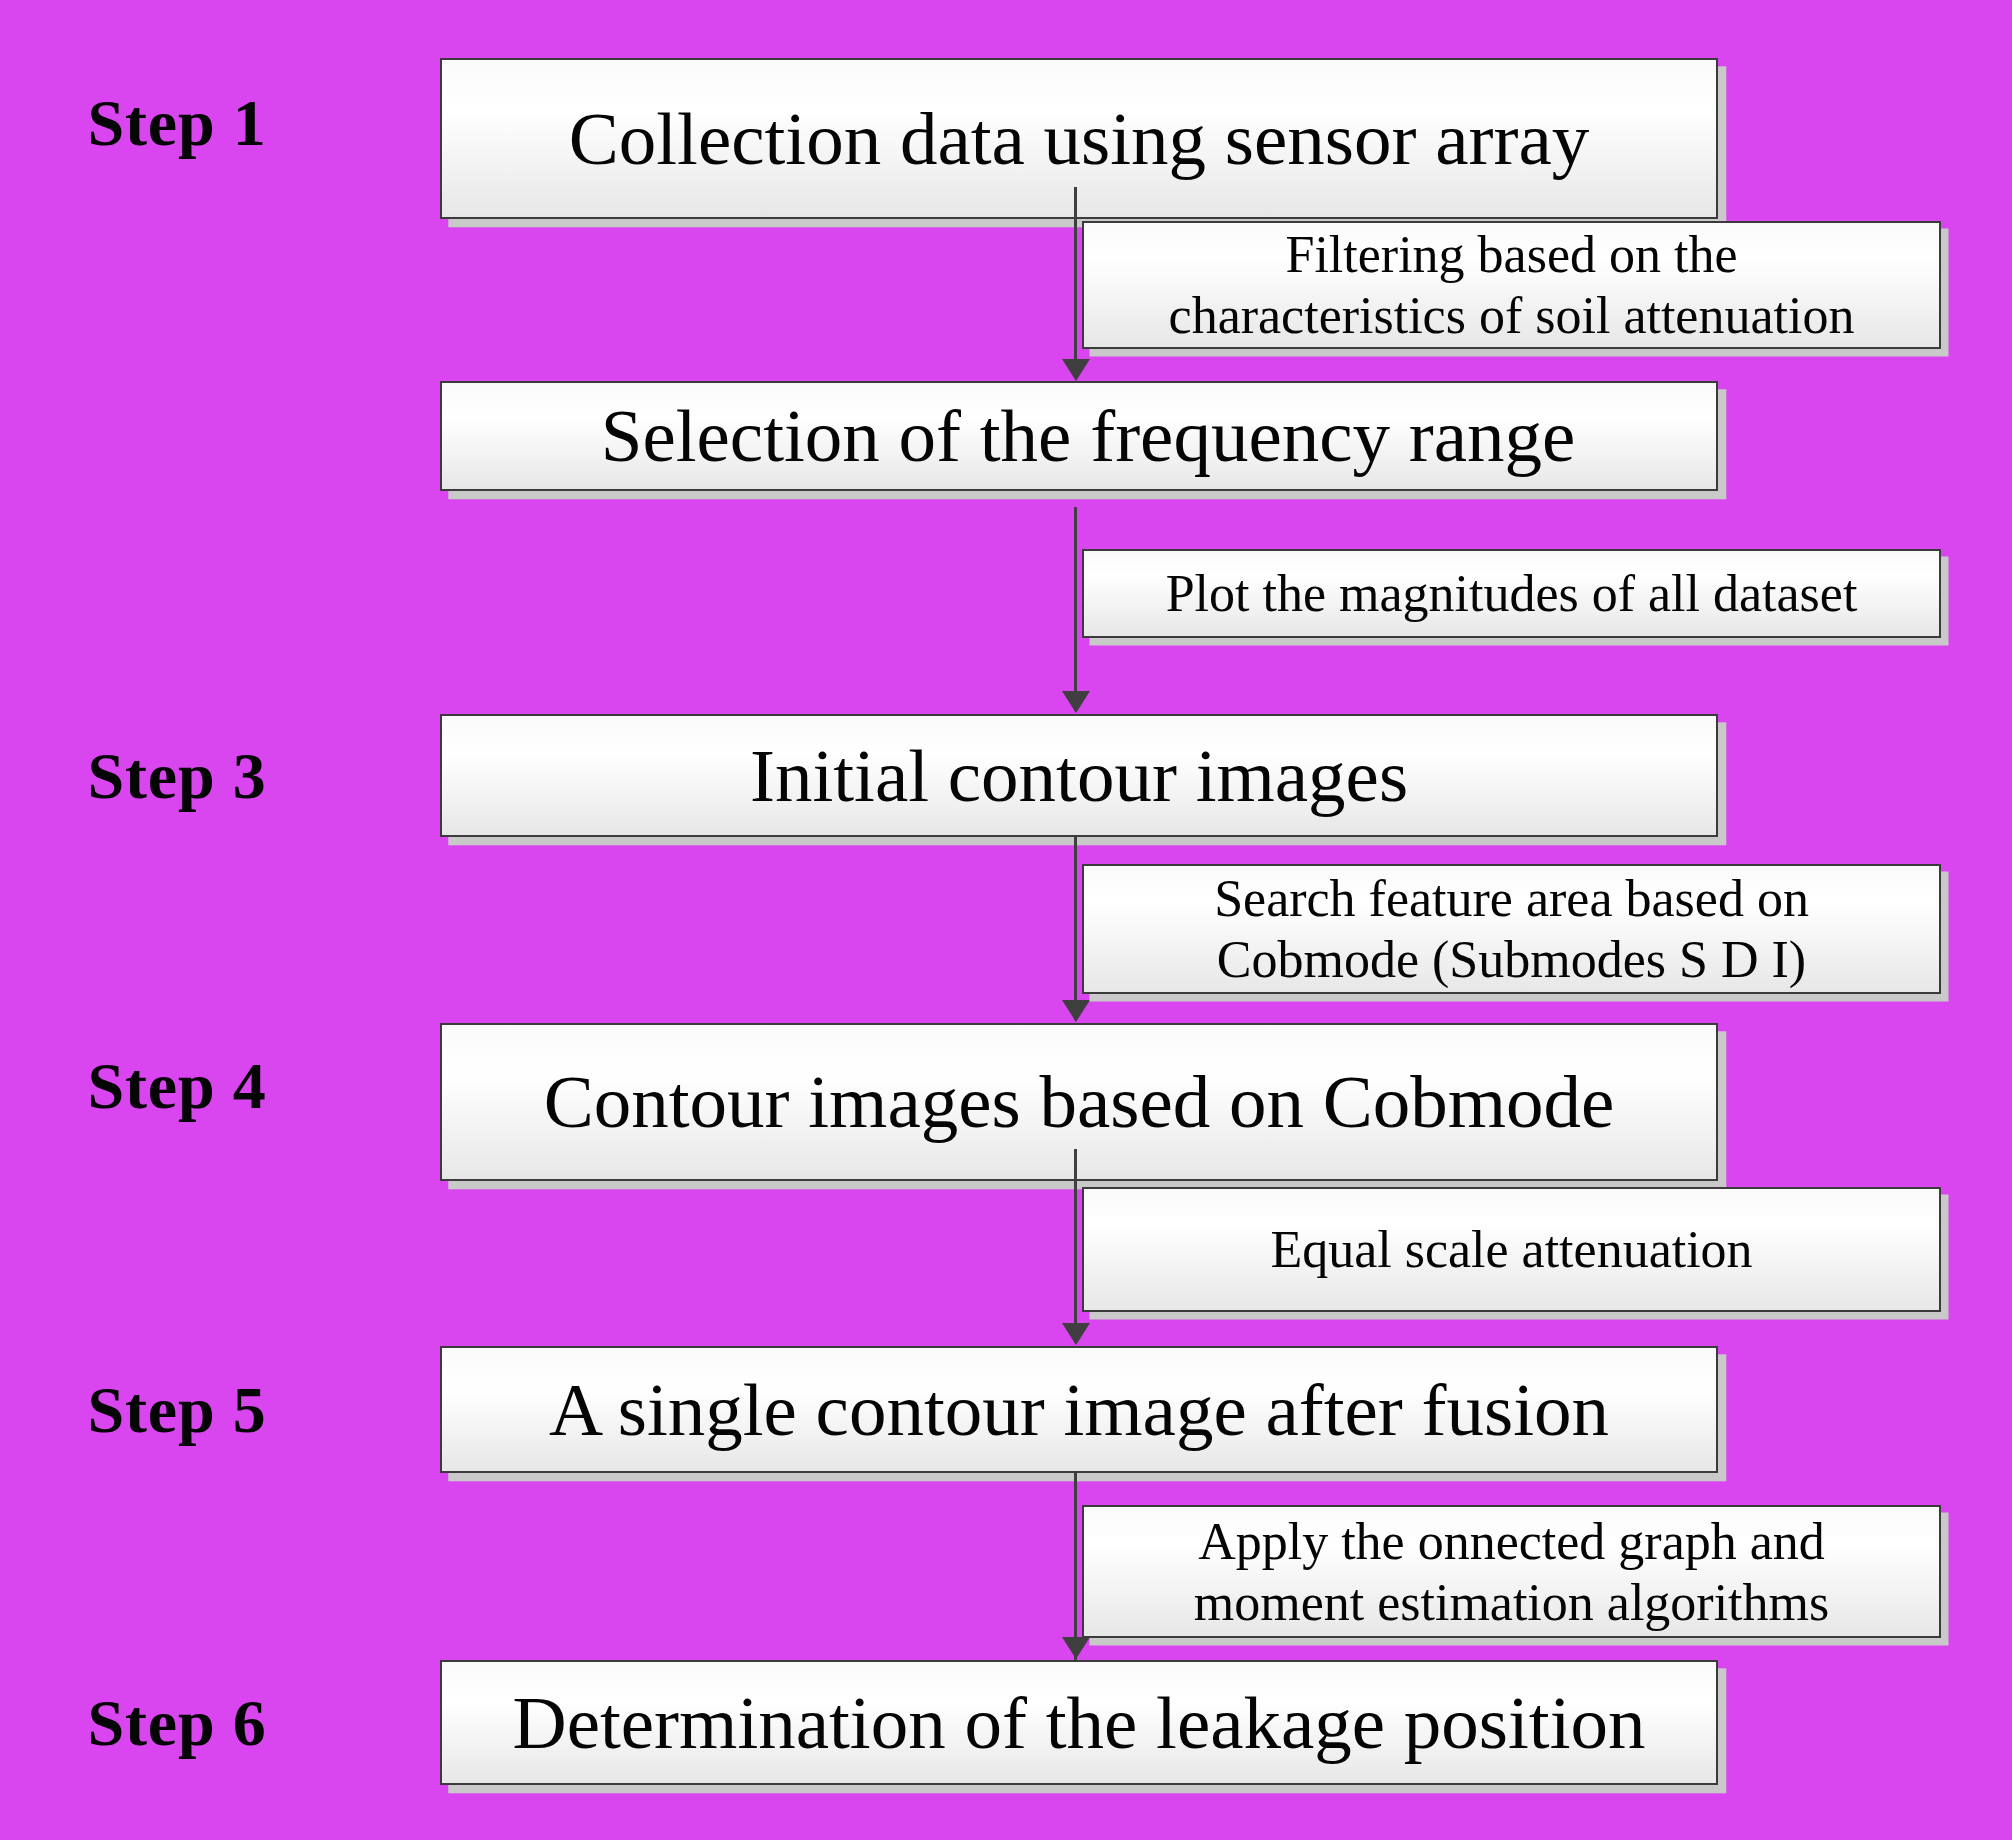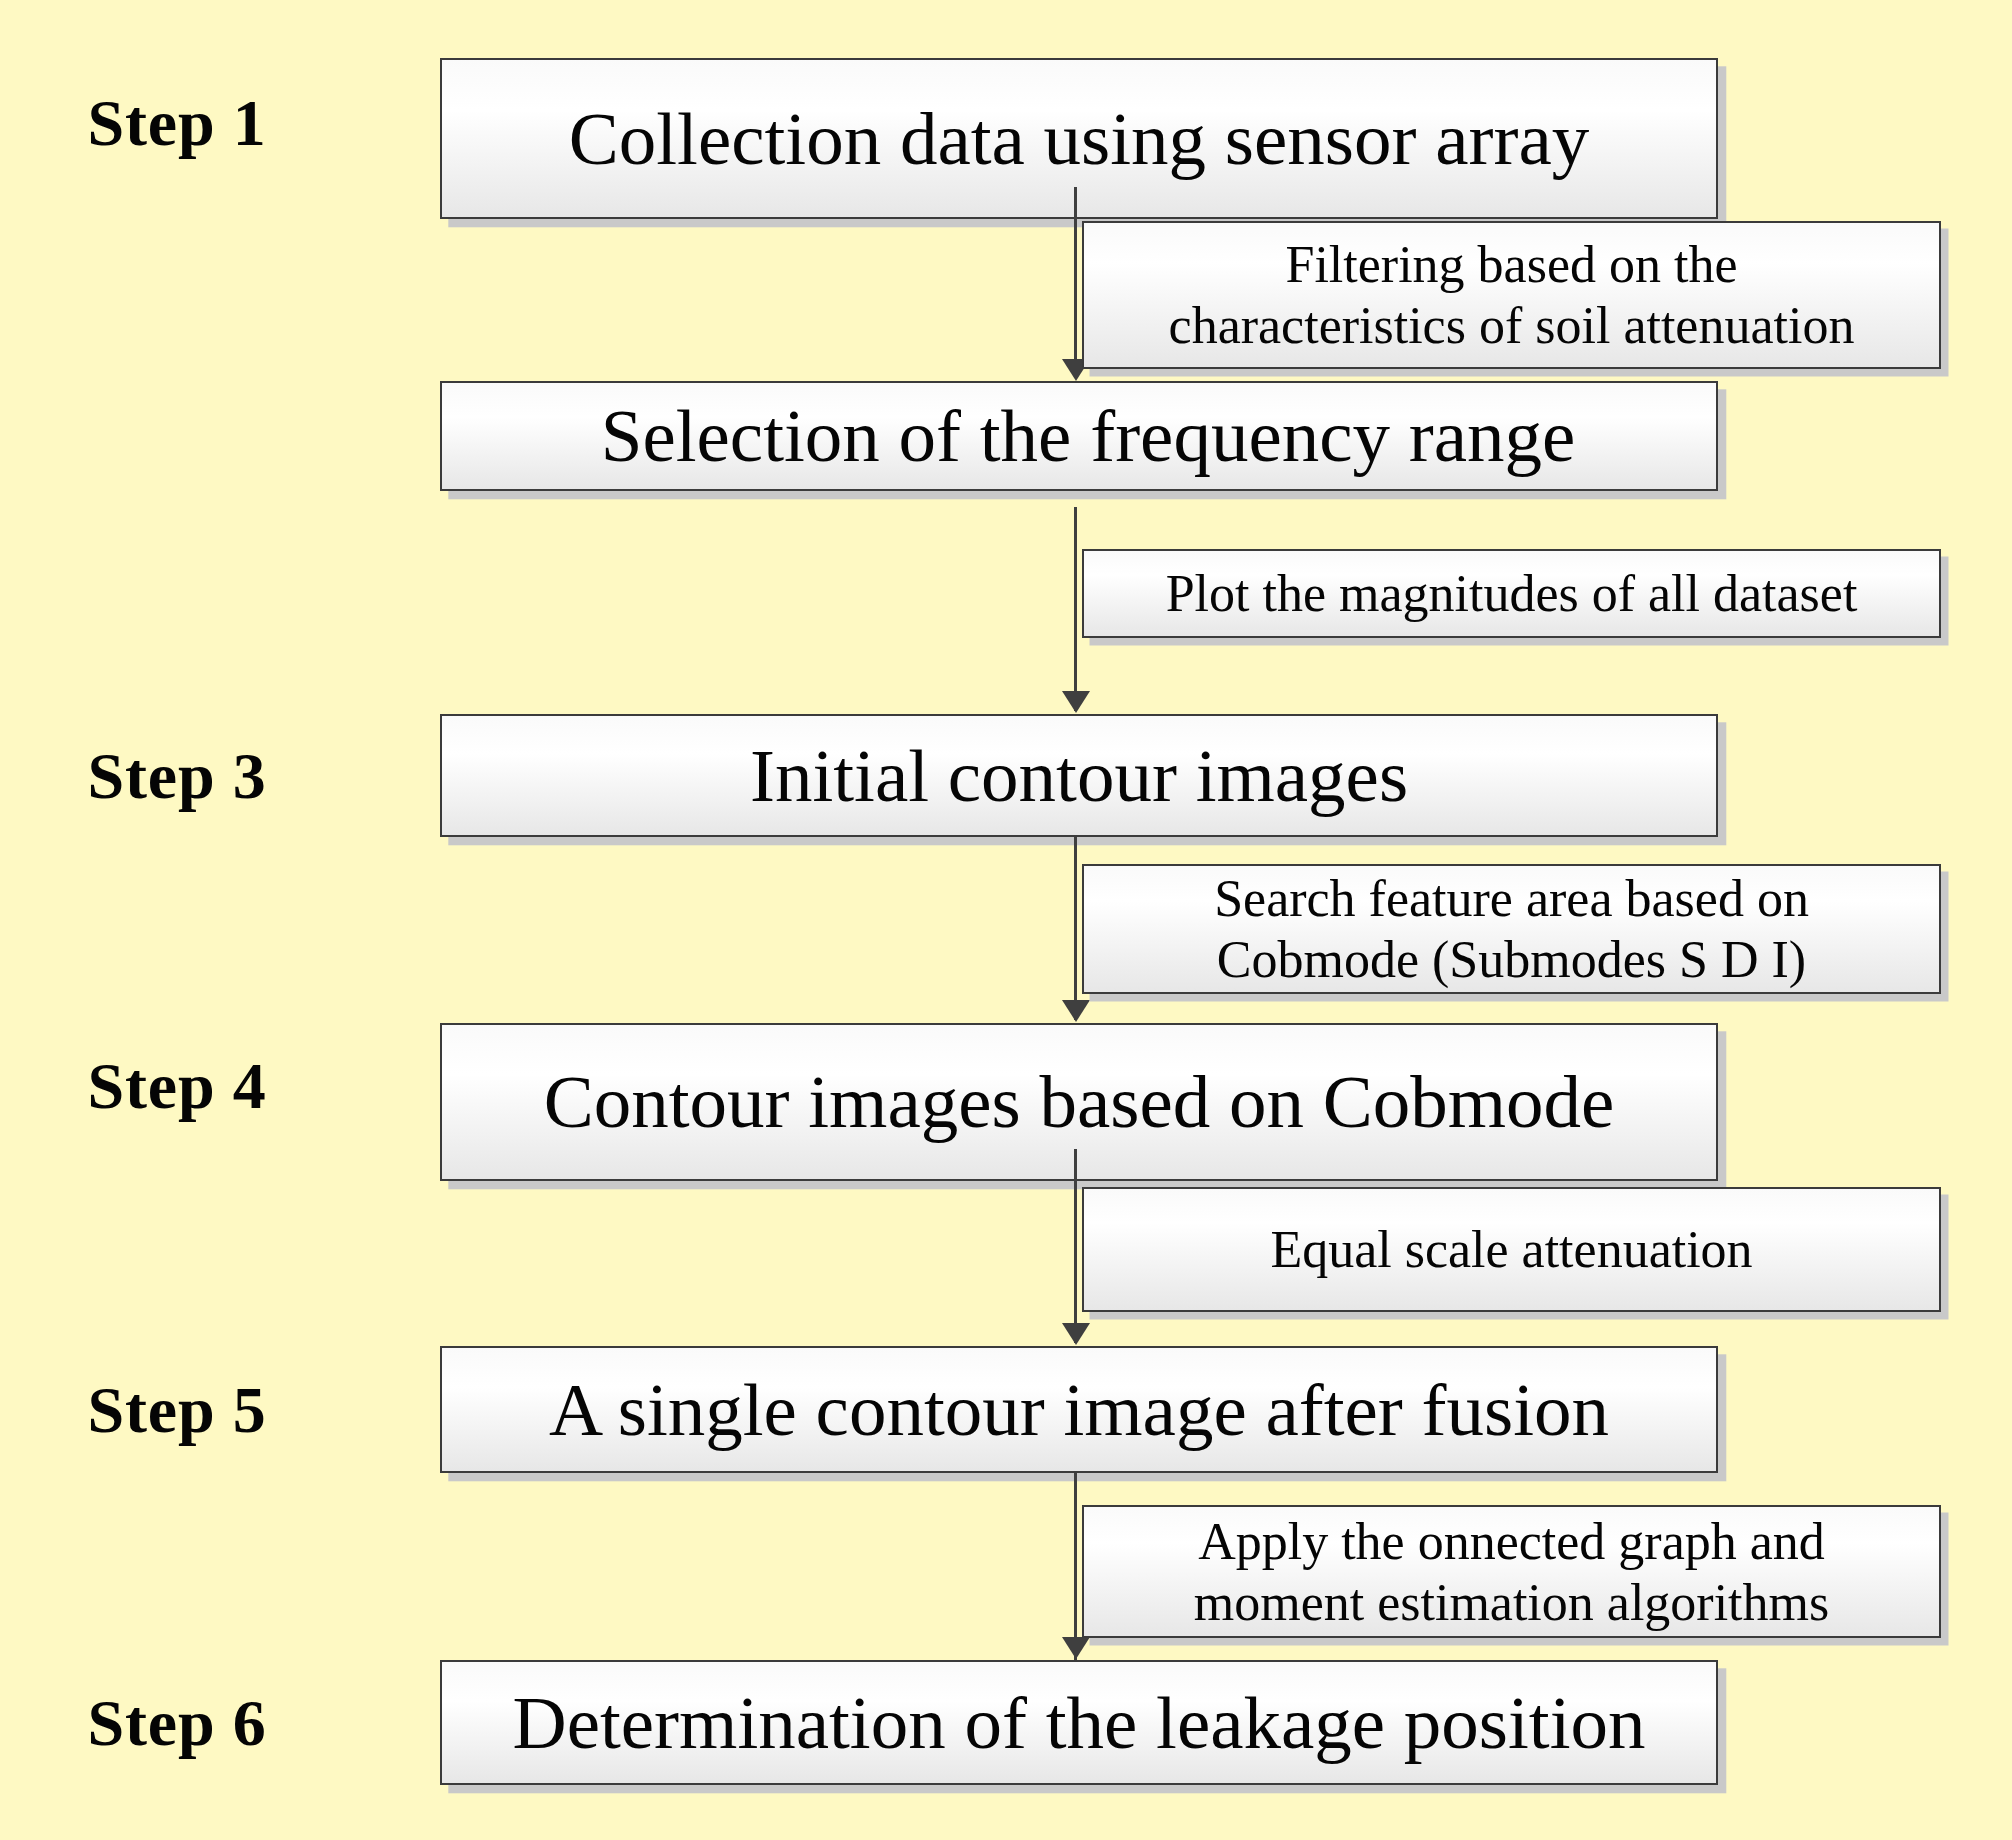--- a/index.html
+++ b/index.html
@@ -12,21 +12,21 @@
     --fill-bottom:#e7e7e7;
   }
   *{box-sizing:border-box;margin:0;padding:0;}
   html,body{background:#ffffff;}
   body{
     width:2012px;height:1840px;
     font-family:"Liberation Serif","DejaVu Serif",serif;
     color:var(--text);
     overflow:hidden;
   }
-  #diagram{position:relative;width:2012px;height:1840px;background:#fef9c3;}
+  #diagram{position:relative;width:2012px;height:1840px;background:#d946ef;}
 
   .step-label{
     position:absolute;left:48px;width:258px;
     display:flex;align-items:center;justify-content:center;
     font-weight:bold;font-size:66px;letter-spacing:0.8px;
     white-space:nowrap;
   }
   .step-box{
     position:absolute;left:440px;width:1278px;
     border:2.5px solid var(--box-border);
@@ -61,21 +61,21 @@
 
 <div id="diagram">
 
   <div class="step-label" style="top:58px;height:129px;">Step 1</div>
   <div class="step-box" style="top:58px;height:161px;">
     <span>Collection data using sensor array</span>
   </div>
 
   <div class="arrow-line" style="top:187px;height:191px;"></div>
   <div class="arrow-head" style="top:359px;"></div>
-  <div class="transition-box" style="top:221px;height:148px;">
+  <div class="transition-box" style="top:221px;height:128px;">
     <div class="t-line">Filtering based on the</div>
     <div class="t-line">characteristics of soil attenuation</div>
   </div>
 
   <div class="step-box" style="top:381px;height:110px;padding-left:18px;">
     <span>Selection of the frequency range</span>
   </div>
 
   <div class="arrow-line" style="top:507px;height:204px;"></div>
   <div class="arrow-head" style="top:691px;"></div>

